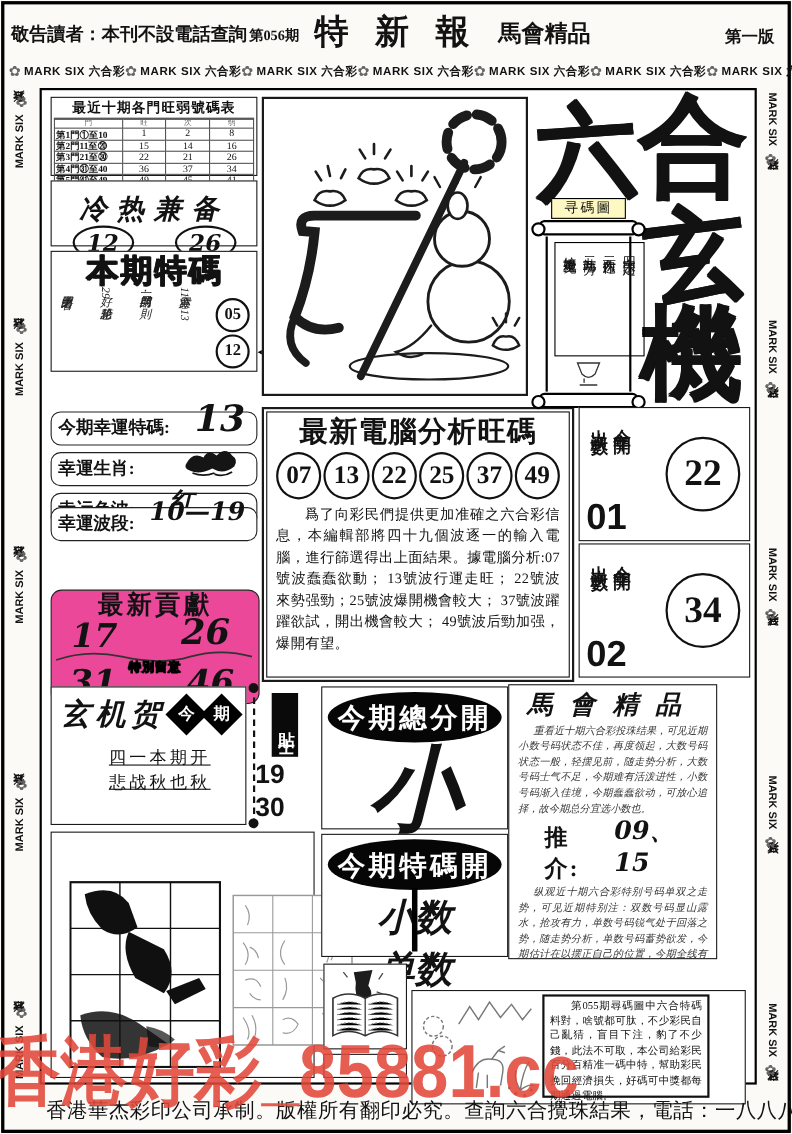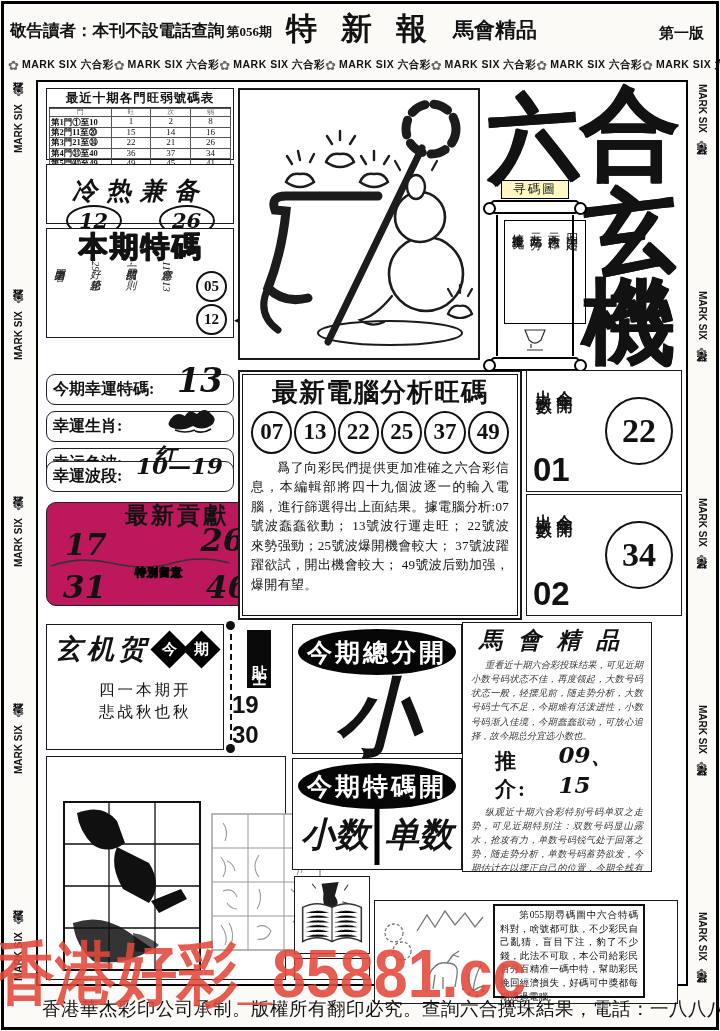--- a/index.html
+++ b/index.html
@@ -56,31 +56,31 @@
   .sc-provide{display:flex;flex-direction:column;align-items:center;gap:2px;}
   .sc-provide .pl{writing-mode:vertical-rl;font-size:16px;font-weight:900;letter-spacing:4px;}
   .cnum{display:inline-flex;align-items:center;justify-content:center;border:2px solid #111;border-radius:50%;
         width:27px;height:27px;font-size:15px;font-weight:bold;background:#fff;}
 
   .luckyrow{left:8px;width:188px;height:31px;border:1.5px solid #222;border-radius:9px;background:#fff;
             position:absolute;box-sizing:border-box;padding:4px 6px;}
   .luckyrow .lbl{font-size:16px;font-weight:900;white-space:nowrap;}
   .lr-val{position:absolute;right:10px;font-weight:bold;}
 
-  .contrib{left:8px;top:420px;width:188px;height:102px;border-radius:10px;position:absolute;border:1.5px solid #222;background:#be185d;padding-left:36px;}
+  .contrib{left:8px;top:454px;width:188px;height:102px;border-radius:10px;position:absolute;border:1.5px solid #222;background:#ec4899;}
   .contrib .t{font-size:23px;font-weight:900;text-align:center;letter-spacing:3px;line-height:1.05;margin-top:1px;}
   .outline-txt{color:#fff;-webkit-text-stroke:1.1px #000;text-shadow:0 0 1px #000;font-weight:900;}
 
   .mystery{left:8px;top:542px;width:178px;height:126px;padding:6px 8px;}
   .mys-title{display:flex;align-items:center;}
   .mys-title .tp{font-size:27px;font-weight:900;font-style:italic;letter-spacing:5px;white-space:nowrap;}
   .diamond{width:27px;height:27px;background:#000;transform:rotate(45deg);display:inline-flex;align-items:center;
            justify-content:center;margin-left:5px;flex:none;}
   .diamond span{transform:rotate(-45deg);color:#fff;font-size:15px;font-weight:900;}
-  .mys-poem{margin:12px 0 0 44px;font-size:15.5px;line-height:1.45;letter-spacing:3px;}
+  .mys-poem{margin:12px 0 0 44px;font-size:15.5px;line-height:1.45;letter-spacing:3px;text-decoration:underline;}
 
   .tips{left:192px;top:542px;width:56px;height:126px;position:absolute;border-left:2.5px dashed #111;box-sizing:border-box;}
   .tips::before,.tips::after{content:"";position:absolute;left:-6px;width:9px;height:9px;background:#111;border-radius:50%;}
   .tips::before{top:-3px;} .tips::after{bottom:-3px;}
   .tips .blk{width:24px;height:58px;background:#0a0a0a;color:#fff;margin:6px auto 2px;display:flex;
              align-items:center;justify-content:center;}
   .tips .blk span{writing-mode:vertical-rl;font-size:15px;font-weight:900;letter-spacing:6px;}
   .tips .n{text-align:left;font-size:24px;font-weight:bold;line-height:1.25;}
 
   .puzzle{left:8px;top:674px;width:240px;height:224px;padding:4px;}
@@ -94,21 +94,21 @@
   .anums{display:flex;justify-content:center;gap:2px;margin:3px 0 4px;}
   .anum{width:39px;height:39px;border:2.5px solid #111;border-radius:50%;display:flex;align-items:center;
         justify-content:center;font-size:23px;font-weight:900;}
   .apara{font-size:13px;line-height:1.5;text-align:justify;text-indent:2em;letter-spacing:.3px;}
 
   .totalopen{left:254px;top:542px;width:170px;height:130px;text-align:center;}
   .ellipse-label{width:158px;height:46px;background:#060606;color:#fff;border-radius:50%;display:flex;
                  align-items:center;justify-content:center;font-size:25px;font-weight:900;letter-spacing:3px;margin:4px auto 0;}
   .bigchar{font-size:84px;font-weight:900;line-height:1;}
   .specopen{left:254px;top:676px;width:170px;height:112px;text-align:center;}
-  .so-vals{display:flex;justify-content:space-around;position:relative;margin-top:2px;}
+  .so-vals{display:flex;justify-content:space-around;position:relative;margin-top:2px;flex-direction:column;}
   .so-vals .stem{position:absolute;left:50%;top:-4px;width:5px;height:58px;background:#000;transform:translateX(-50%);}
   .so-val{font-size:34px;font-weight:900;line-height:1.4;}
 
   .bookbox{left:256px;top:794px;width:76px;height:78px;padding:2px;}
   .bookbox2{left:256px;top:876px;width:76px;height:22px;}
   .sketchbox{left:336px;top:818px;width:304px;height:104px;padding:2px;}
   .notice055{position:absolute;left:118px;top:3px;width:152px;height:94px;border:2px solid #111;
              box-sizing:border-box;padding:2px 5px;background:#fff;}
   .notice055 p{margin:0;font-size:9.6px;line-height:1.42;text-indent:2em;text-align:justify;}
 

